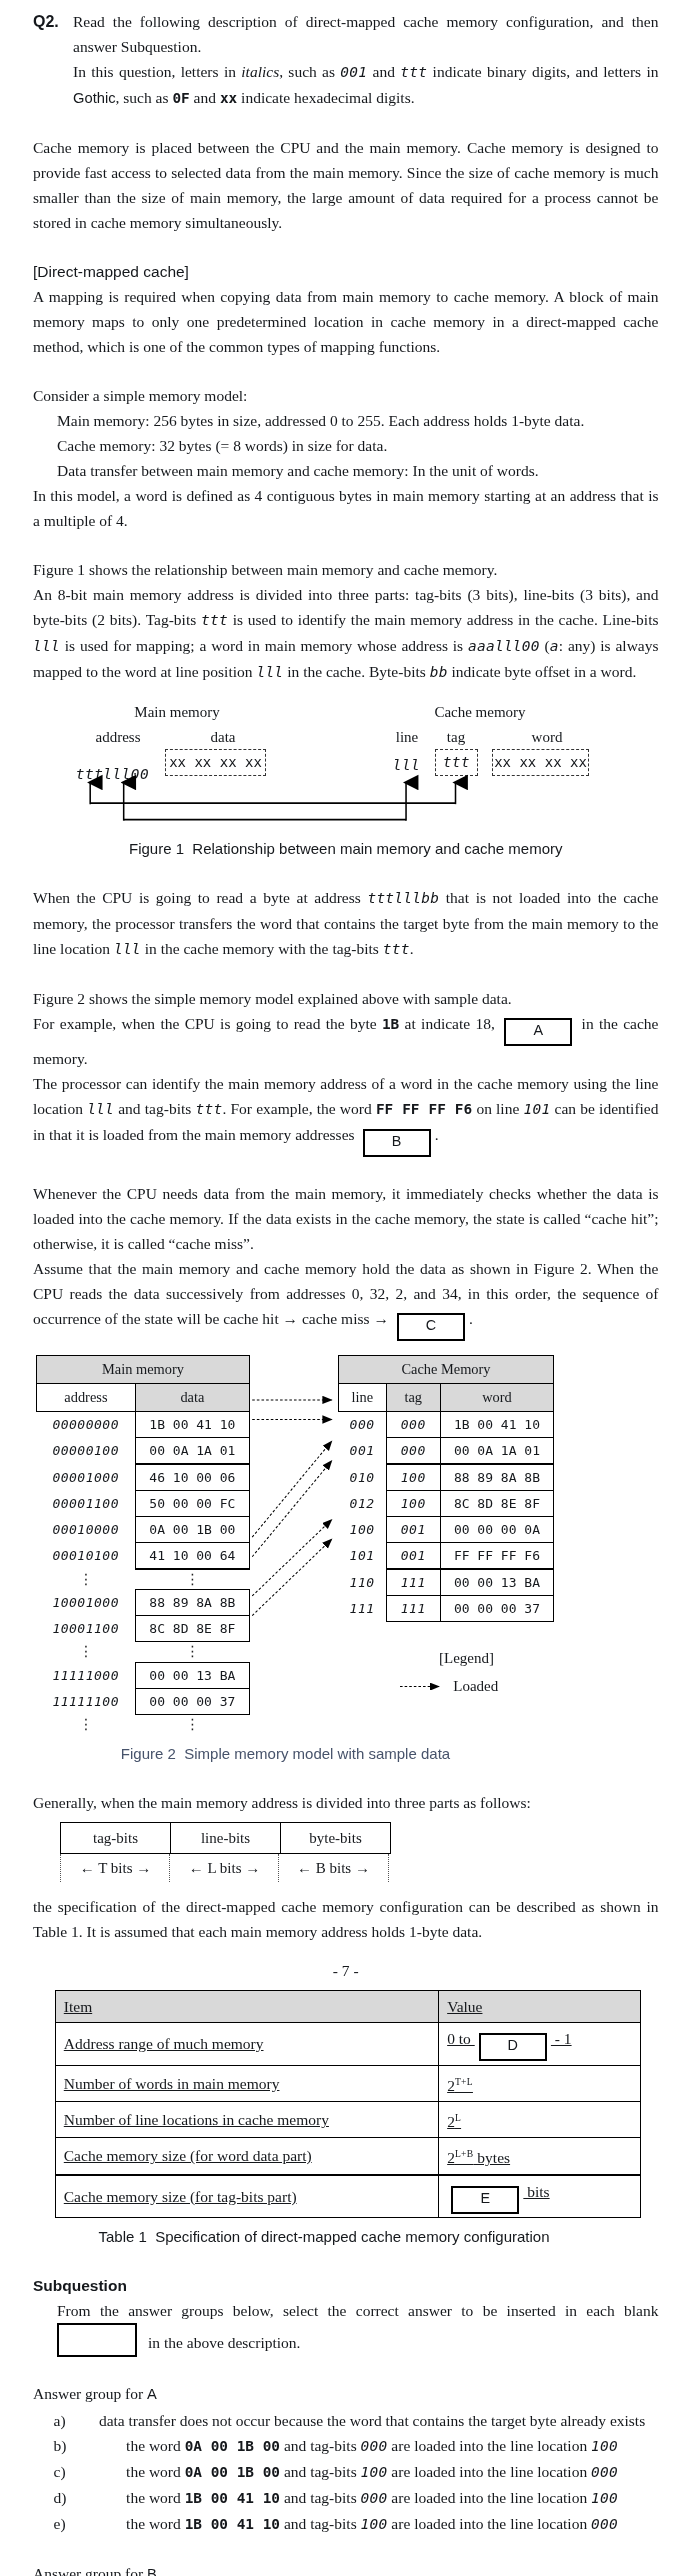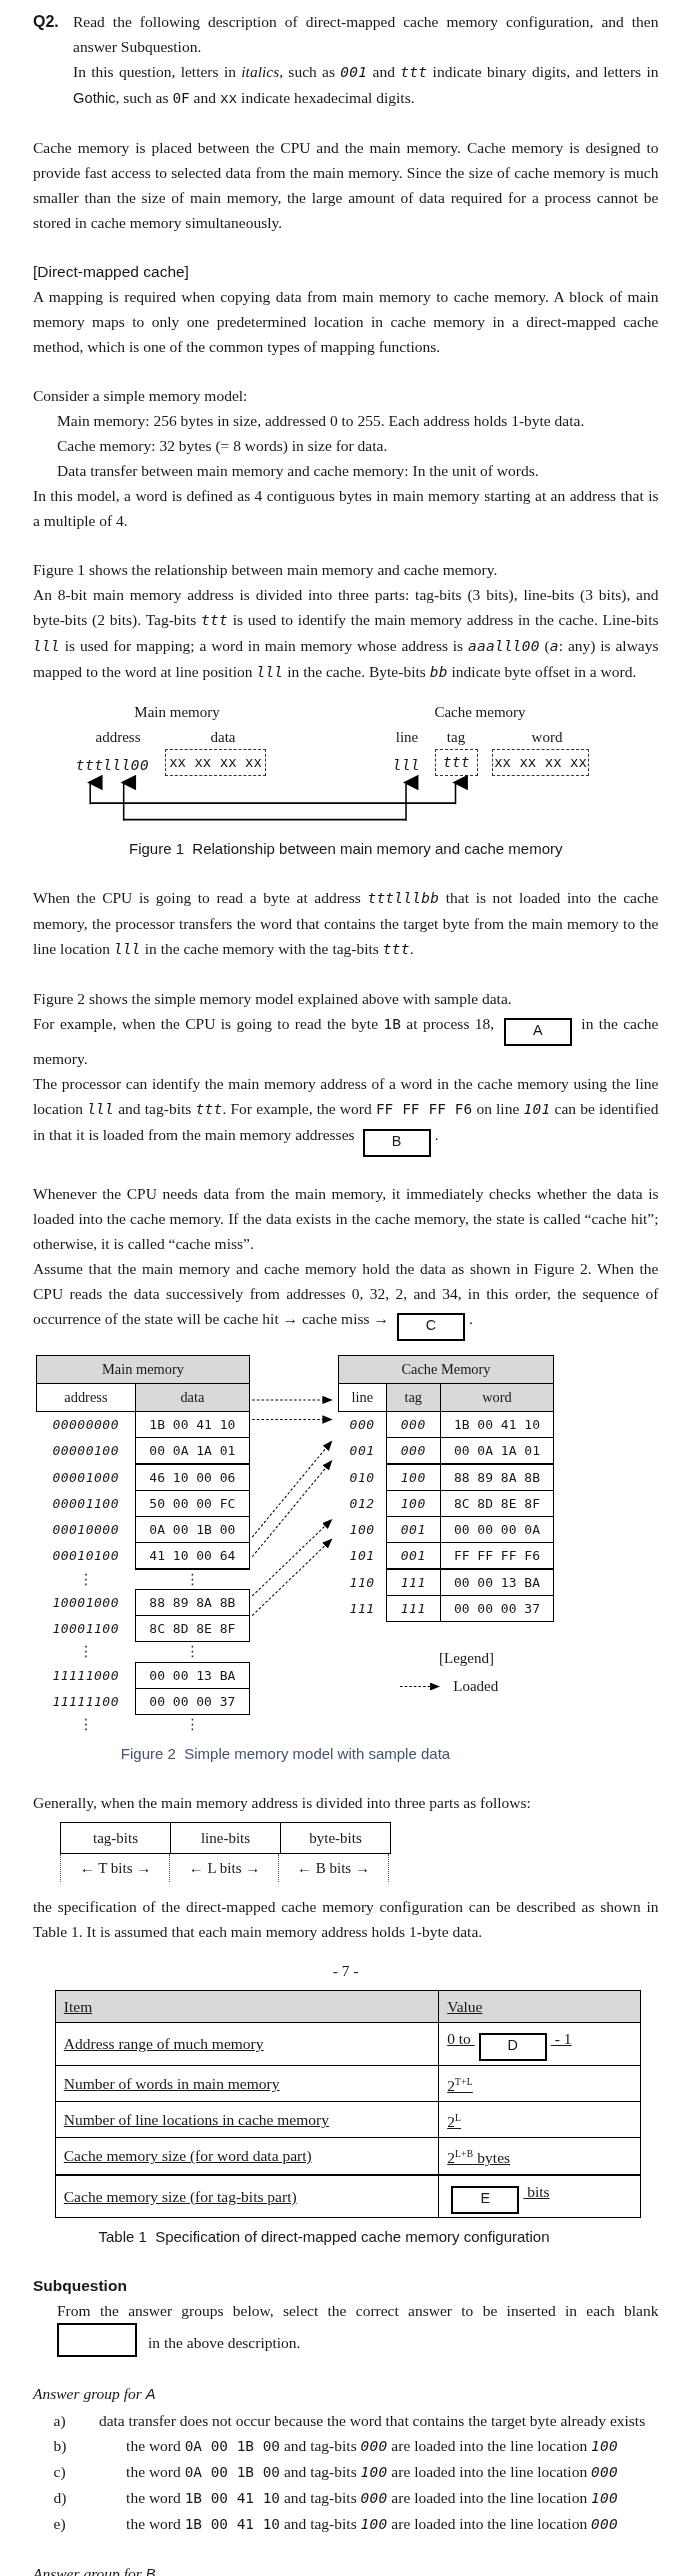--- a/index.html
+++ b/index.html
@@ -8,21 +8,21 @@
         font-family:"Liberation Serif",serif;font-size:15.5px;line-height:25px;}
   p{margin:0;text-align:justify;}
   .gap{margin-top:24px;}
   .gap-sm{margin-top:12.4px;}
   .sans{font-family:"Liberation Sans",sans-serif;}
   .bold{font-weight:700;}
   
   .seg-n{}
   .seg-i{font-style:italic;}
   .seg-b{font-family:"DejaVu Sans Mono",monospace;font-style:italic;letter-spacing:0.3px;font-size:.93em;}
-  .seg-h{font-family:"DejaVu Sans Mono",monospace;font-size:.93em;}
+  .seg-h{font-family:"DejaVu Sans Mono",monospace;font-size:.93em;font-weight:bold;}
   .seg-g{font-family:"Liberation Sans",sans-serif;font-size:.95em;}
   .seg-sup{vertical-align:super;font-size:.62em;letter-spacing:0.3px;}
   .seg-blank{display:inline-block;min-width:64px;height:24px;line-height:20.6px;border:2.1px solid #000;
              text-align:center;font-family:"Liberation Sans",sans-serif;font-size:14.4px;font-style:normal;
              vertical-align:-6.2px;margin:0 4.1px;}
   .seg-blankempty{display:inline-block;min-width:76px;height:30px;border:2.1px solid #000;
              vertical-align:-9.3px;margin:0 7.2px 0 0;}
   
   .qrow{display:flex;}
   .qlabel{flex:none;width:40px;font-family:"Liberation Sans",sans-serif;font-weight:700;font-size:16px;}
@@ -72,21 +72,21 @@
   .bits .s.last{border-right:1px dotted #555;}
   
   .pagenum{text-align:center;font-size:15.5px;margin-top:13.4px;}
   .t1{border-collapse:collapse;margin:7.2px 0 0 21.6px;}
   .t1 th,.t1 td{border:1px solid #000;font-size:15.5px;font-weight:normal;text-align:left;padding:3.1px 8.2px;text-decoration:underline;}
   .t1 th{background:#d9d9d9;height:23px;}
   .t1 td.item{width:366px;}
   .t1 td.val{width:185px;}
   .t1 tr.lastrow td{border-top:2.1px solid #000;}
   
-  .grp-h{margin-top:18px;font-style:italic;}
+  .grp-h{margin-top:18px;}
   .opts{margin-top:1px;}
   .opt{display:flex;margin-left:20.6px;}
   .opt .lab{flex:none;width:32px;}
   .opt .txt{flex:1;text-align:center;}
   .grid2{display:grid;grid-template-columns:56% 44%;margin-left:20.6px;}
   .gcell{display:flex;}
   .gcell .lab{flex:none;width:32px;}
 </style>
 </head>
 <body>
@@ -122,21 +122,21 @@
   </div>
 
   <div class="fig1">
     <div class="f1t" style="left:59px;top:0;width:170px;">Main memory</div>
     <div class="f1t" style="left:362px;top:0;width:170px;">Cache memory</div>
     <div class="f1t" style="left:49px;top:25px;width:72px;">address</div>
     <div class="f1t" style="left:154px;top:25px;width:72px;">data</div>
     <div class="f1t" style="left:343px;top:25px;width:62px;">line</div>
     <div class="f1t" style="left:397px;top:25px;width:52px;">tag</div>
     <div class="f1t" style="left:478px;top:25px;width:72px;">word</div>
-    <div class="f1t f1mono" style="left:33px;top:53px;width:93px;">tttlll00</div>
+    <div class="f1t f1mono" style="left:33px;top:62px;width:93px;">tttlll00</div>
     <div class="f1box" style="left:132px;top:49px;width:99px;">xx xx xx xx</div>
     <div class="f1t f1mono" style="left:353px;top:53px;width:41px;">lll</div>
     <div class="f1box f1mono" style="left:402px;top:49px;width:41px;">ttt</div>
     <div class="f1box" style="left:459px;top:49px;width:95px;">xx xx xx xx</div>
     <svg class="f1svg" width="608" height="130" viewBox="0 0 1180 252">
       <defs>
         <marker id="arrUp" markerWidth="12" markerHeight="12" refX="5" refY="2" orient="auto">
           <path d="M0,10 L5,0 L10,10 z" fill="#000"></path>
         </marker>
       </defs>
@@ -147,21 +147,21 @@
       <line x1="176" y1="234" x2="176" y2="160" stroke="#000" stroke-width="3" marker-end="url(#arrUp)"></line>
       <line x1="724" y1="234" x2="724" y2="160" stroke="#000" stroke-width="3" marker-end="url(#arrUp)"></line>
     </svg>
   </div>
   <div class="caption">Figure 1  Relationship between main memory and cache memory</div>
 
   <p class="gap"><span class="seg-n">When the CPU is going to read a byte at address </span><span class="seg-b">tttlllbb</span><span class="seg-n"> that is not loaded into the cache memory, the processor transfers the word that contains the target byte from the main memory to the line location </span><span class="seg-b">lll</span><span class="seg-n"> in the cache memory with the tag-bits </span><span class="seg-b">ttt</span><span class="seg-n">.</span></p>
 
   <div class="gap">
     <p>Figure 2 shows the simple memory model explained above with sample data.</p>
-    <p><span class="seg-n">For example, when the CPU is going to read the byte </span><span class="seg-h">1B</span><span class="seg-n"> at process 18, </span><span class="seg-blank">A</span><span class="seg-n"> in the cache memory.</span></p>
+    <p><span class="seg-n">For example, when the CPU is going to read the byte </span><span class="seg-h">1B</span><span class="seg-n"> at indicate 18, </span><span class="seg-blank">A</span><span class="seg-n"> in the cache memory.</span></p>
     <p><span class="seg-n">The processor can identify the main memory address of a word in the cache memory using the line location </span><span class="seg-b">lll</span><span class="seg-n"> and tag-bits </span><span class="seg-b">ttt</span><span class="seg-n">. For example, the word </span><span class="seg-h">FF FF FF F6</span><span class="seg-n"> on line </span><span class="seg-b">101</span><span class="seg-n"> can be identified in that it is loaded from the main memory addresses </span><span class="seg-blank">B</span><span class="seg-n">.</span></p>
   </div>
 
   <div class="gap">
     <p>Whenever the CPU needs data from the main memory, it immediately checks whether the data is loaded into the cache memory. If the data exists in the cache memory, the state is called “cache hit”; otherwise, it is called “cache miss”.</p>
     <p><span class="seg-n">Assume that the main memory and cache memory hold the data as shown in Figure 2. When the CPU reads the data successively from addresses 0, 32, 2, and 34, in this order, the sequence of occurrence of the state will be cache hit → cache miss → </span><span class="seg-blank">C</span><span class="seg-n">.</span></p>
   </div>
 
   <div class="fig2">
     <table class="mm">

